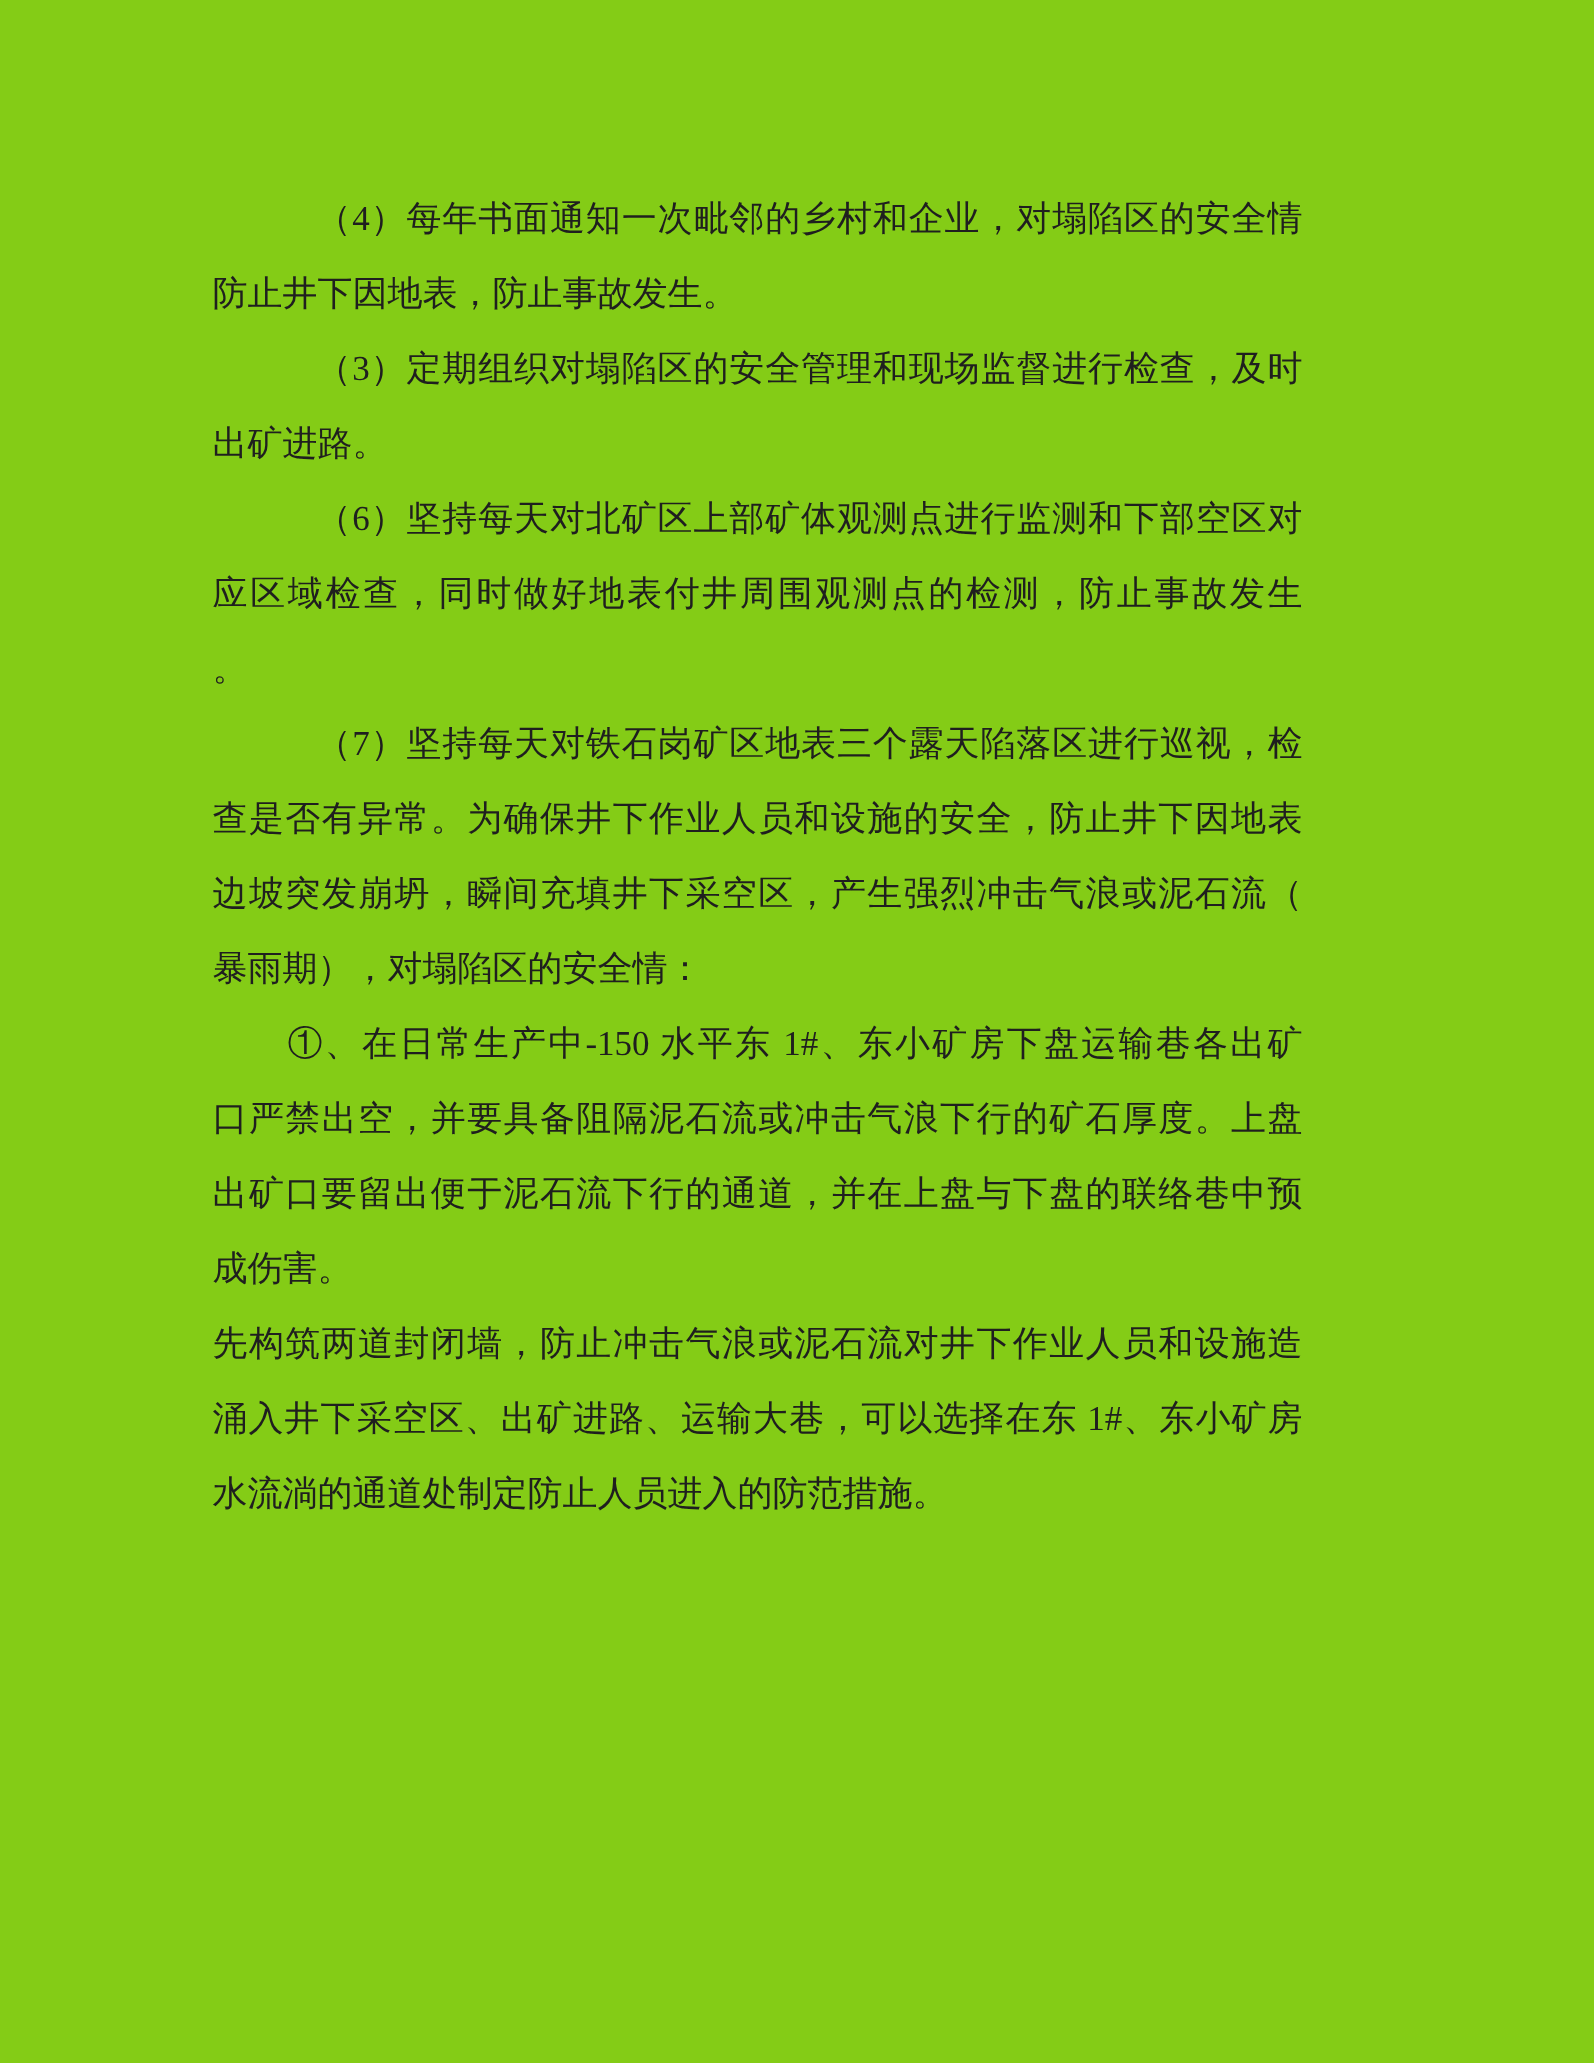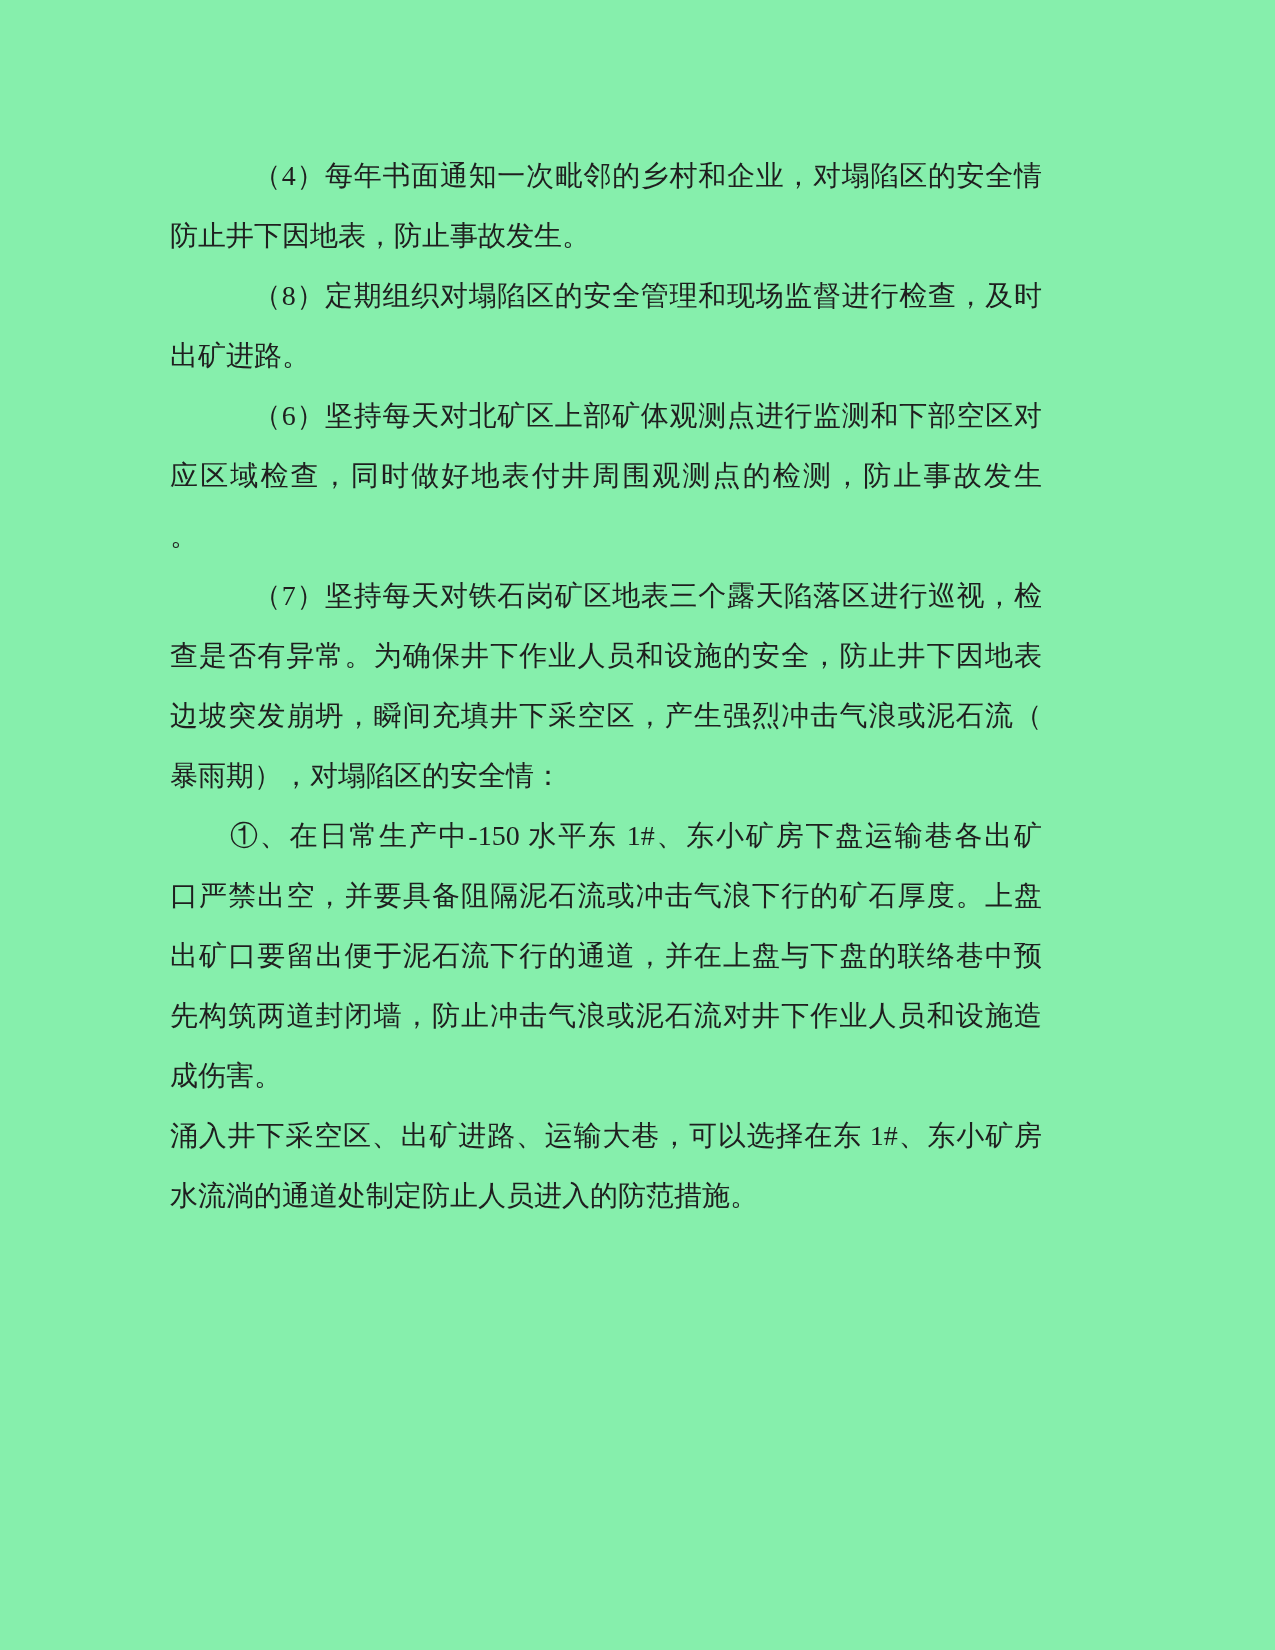--- a/index.html
+++ b/index.html
@@ -5,21 +5,21 @@
   html, body {
     margin: 0;
     padding: 0;
     background: #ffffff;
   }
   .page {
     position: relative;
     width: 1275px;
     height: 1650px;
     margin: 0 auto;
-    background: #86efac;
+    background: #84cc16;
     overflow: hidden;
     font-family: "Liberation Serif", "DejaVu Serif", serif;
   }
   .doc-body {
     position: absolute;
     top: 146px;
     left: 170px;
     width: 872px;
   }
   .paragraph {
@@ -47,39 +47,39 @@
 </head>
 <body>
 
 <div class="page">
   <div class="doc-body">
       <div class="paragraph">
         <div class="text-line full" style="padding-left: 83px;">（4）每年书面通知一次毗邻的乡村和企业，对塌陷区的安全情</div>
         <div class="text-line last">防止井下因地表，防止事故发生。</div>
       </div>
       <div class="paragraph">
-        <div class="text-line full" style="padding-left: 83px;">（8）定期组织对塌陷区的安全管理和现场监督进行检查，及时</div>
+        <div class="text-line full" style="padding-left: 83px;">（3）定期组织对塌陷区的安全管理和现场监督进行检查，及时</div>
         <div class="text-line last">出矿进路。</div>
       </div>
       <div class="paragraph">
         <div class="text-line full" style="padding-left: 83px;">（6）坚持每天对北矿区上部矿体观测点进行监测和下部空区对</div>
         <div class="text-line full">应区域检查，同时做好地表付井周围观测点的检测，防止事故发生</div>
         <div class="text-line last">。</div>
       </div>
       <div class="paragraph">
         <div class="text-line full" style="padding-left: 83px;">（7）坚持每天对铁石岗矿区地表三个露天陷落区进行巡视，检</div>
         <div class="text-line full">查是否有异常。为确保井下作业人员和设施的安全，防止井下因地表</div>
         <div class="text-line full">边坡突发崩坍，瞬间充填井下采空区，产生强烈冲击气浪或泥石流（</div>
         <div class="text-line last">暴雨期），对塌陷区的安全情：</div>
       </div>
       <div class="paragraph">
         <div class="text-line full" style="padding-left: 60px;">①、在日常生产中-150 水平东 1#、东小矿房下盘运输巷各出矿</div>
         <div class="text-line full">口严禁出空，并要具备阻隔泥石流或冲击气浪下行的矿石厚度。上盘</div>
         <div class="text-line full">出矿口要留出便于泥石流下行的通道，并在上盘与下盘的联络巷中预</div>
+        <div class="text-line last">成伤害。</div>
         <div class="text-line full">先构筑两道封闭墙，防止冲击气浪或泥石流对井下作业人员和设施造</div>
-        <div class="text-line last">成伤害。</div>
       </div>
       <div class="paragraph">
         <div class="text-line full">涌入井下采空区、出矿进路、运输大巷，可以选择在东 1#、东小矿房</div>
         <div class="text-line last">水流淌的通道处制定防止人员进入的防范措施。</div>
       </div>
     </div>
 </div>
 
 </body></html>

